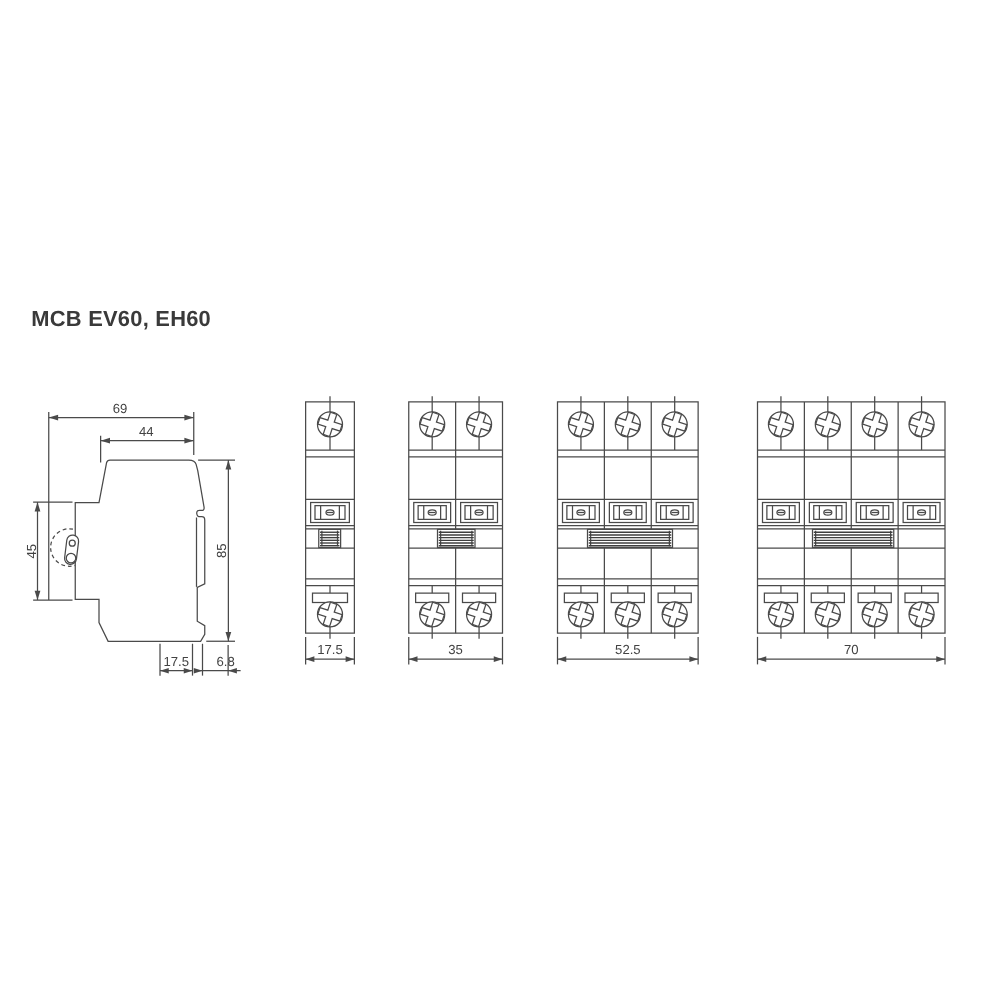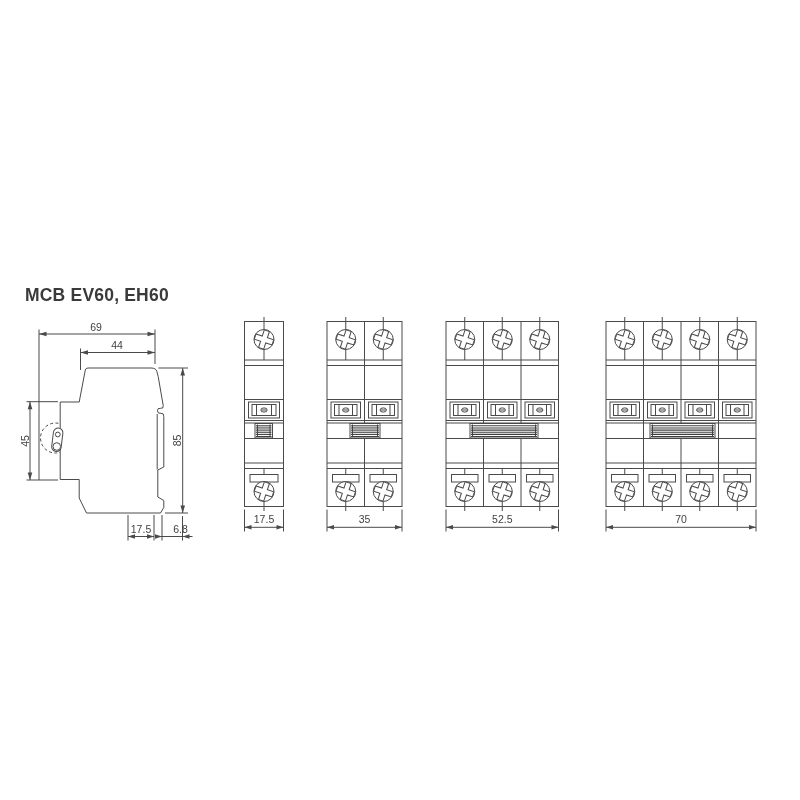--- a/index.html
+++ b/index.html
@@ -1,19 +1,19 @@
 <!DOCTYPE html>
 <html><head>
 <meta charset="utf-8">
 <style>
   html,body{margin:0;padding:0;}
   body{width:800px;height:800px;background:#ffffff;position:relative;overflow:hidden;
        font-family:"Liberation Sans",sans-serif;}
   .title{position:absolute;left:25px;top:245px;font-size:17.5px;font-weight:700;
-         color:#3a3a3a;letter-spacing:.2px;margin-top:40px;}
+         color:#3a3a3a;letter-spacing:.2px;}
   svg{position:absolute;left:0;top:0;}
   svg text{font-family:"Liberation Sans",sans-serif;font-size:10.5px;fill:#424242;}
   .vtext{font-size:10.5px;}
 </style>
 </head>
 <body>
 
 <div class="title">MCB EV60, EH60</div>
 
 <svg width="800" height="800" viewBox="0 0 800 800">

